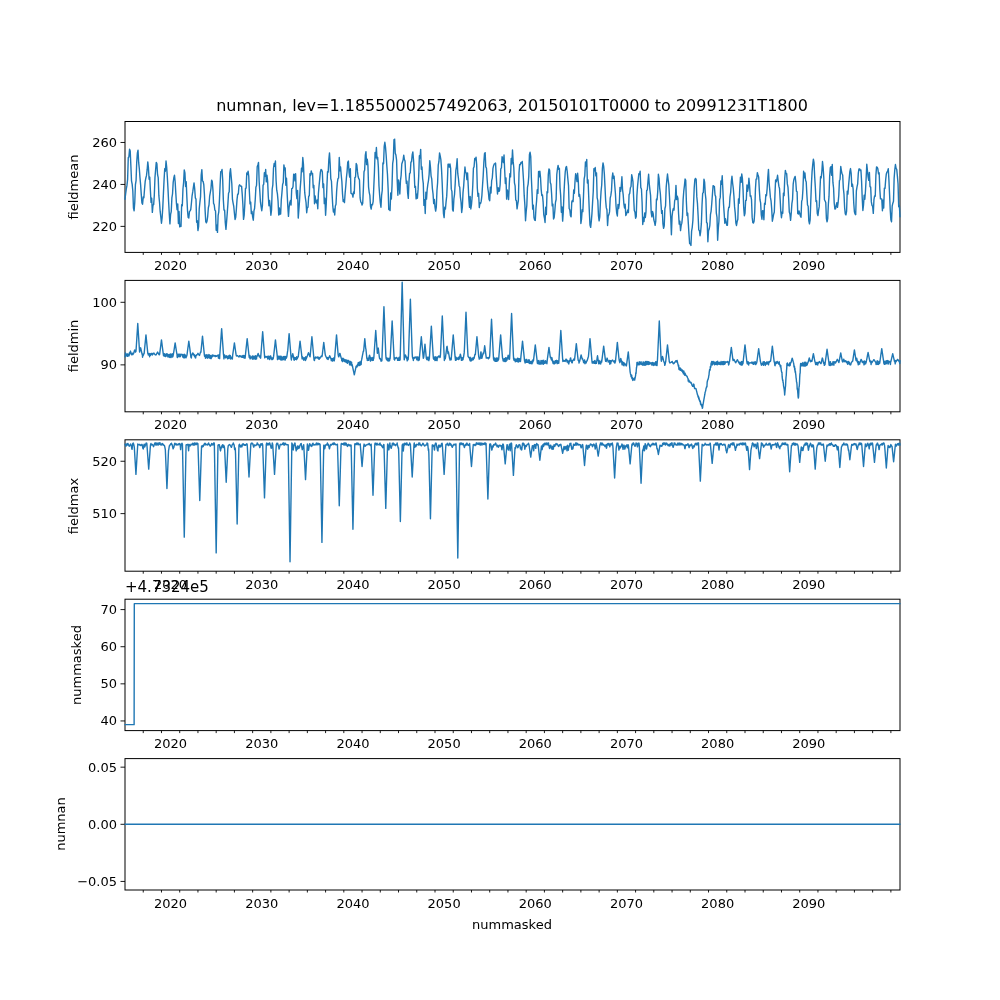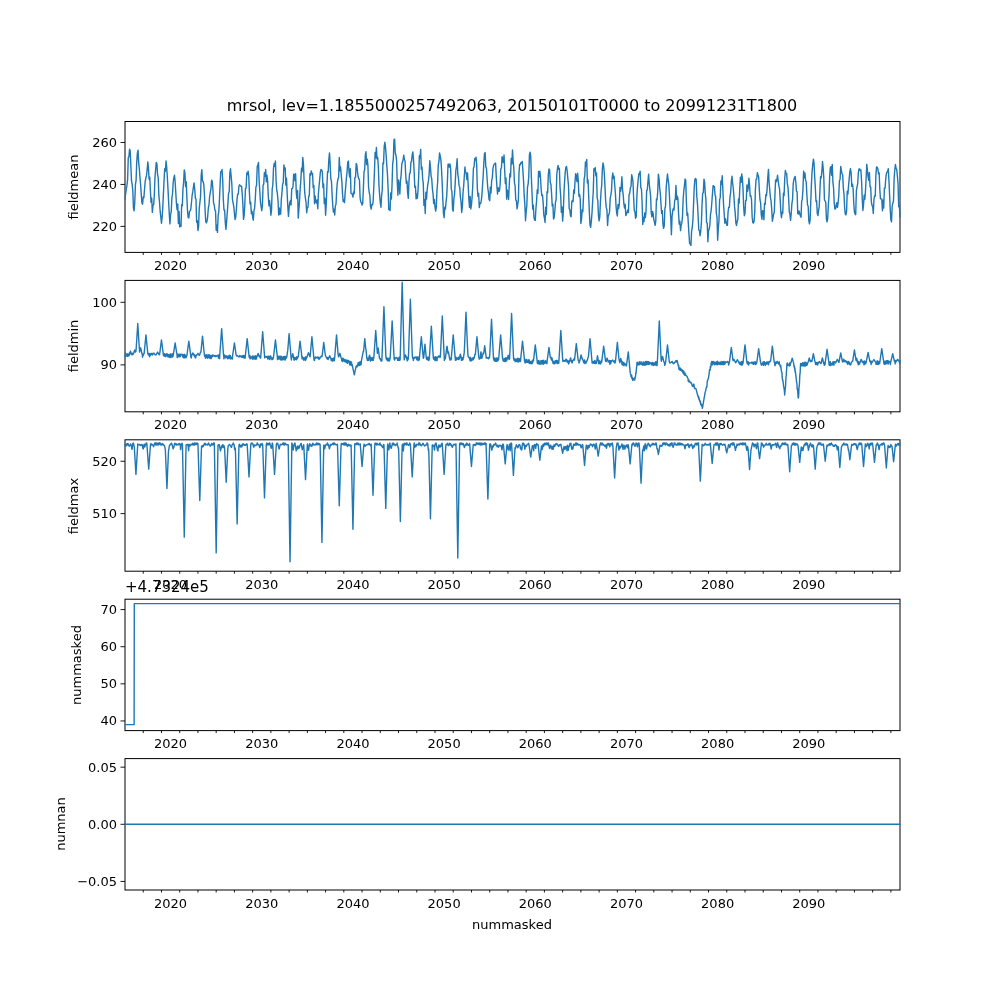--- a/index.html
+++ b/index.html
@@ -300,21 +300,21 @@
       <text x="717.6470588235294" y="907.5" text-anchor="middle" font-size="13px" font-family="DejaVu Sans, Liberation Sans, sans-serif" fill="#000">2080</text>
       <text x="808.8235294117648" y="907.5" text-anchor="middle" font-size="13px" font-family="DejaVu Sans, Liberation Sans, sans-serif" fill="#000">2090</text>
       <line x1="120.5" y1="881.4304347826087" x2="125" y2="881.4304347826087" stroke="#000" stroke-width="0.9"></line>
       <text x="117" y="885.9304347826087" text-anchor="end" font-size="13px" font-family="DejaVu Sans, Liberation Sans, sans-serif" fill="#000">−0.05</text>
       <line x1="120.5" y1="824.3" x2="125" y2="824.3" stroke="#000" stroke-width="0.9"></line>
       <text x="117" y="828.8" text-anchor="end" font-size="13px" font-family="DejaVu Sans, Liberation Sans, sans-serif" fill="#000">0.00</text>
       <line x1="120.5" y1="767.1695652173913" x2="125" y2="767.1695652173913" stroke="#000" stroke-width="0.9"></line>
       <text x="117" y="771.6695652173913" text-anchor="end" font-size="13px" font-family="DejaVu Sans, Liberation Sans, sans-serif" fill="#000">0.05</text>
       <path d="M125.00 824.30L900.00 824.30" fill="none" stroke="#1f77b4" stroke-width="1.4" stroke-linejoin="round" stroke-linecap="round"></path>
     </svg>
-  <div class="fig-title">mrsol, lev=1.1855000257492063, 20150101T0000 to 20991231T1800</div>
+  <div class="fig-title">numnan, lev=1.1855000257492063, 20150101T0000 to 20991231T1800</div>
   <div class="ylabel" style="left: 73px; top: 186.95px;">fieldmean</div>
   <div class="ylabel" style="left: 73px; top: 346.1px;">fieldmin</div>
   <div class="ylabel" style="left: 73px; top: 505.5px;">fieldmax</div>
   <div class="ylabel" style="left: 76px; top: 664.9px;">nummasked</div>
   <div class="ylabel" style="left: 60px; top: 824.3px;">numnan</div>
   <div class="offset-text">+4.7324e5</div>
   <div class="xlabel">nummasked</div>
 </div>
 
 </body></html>

